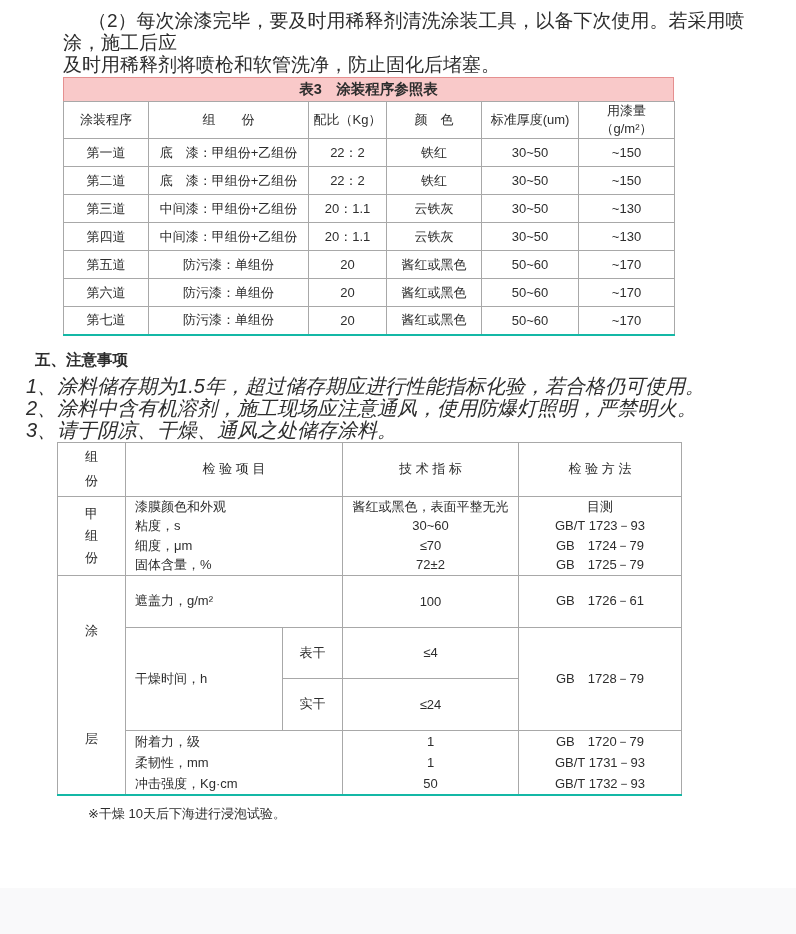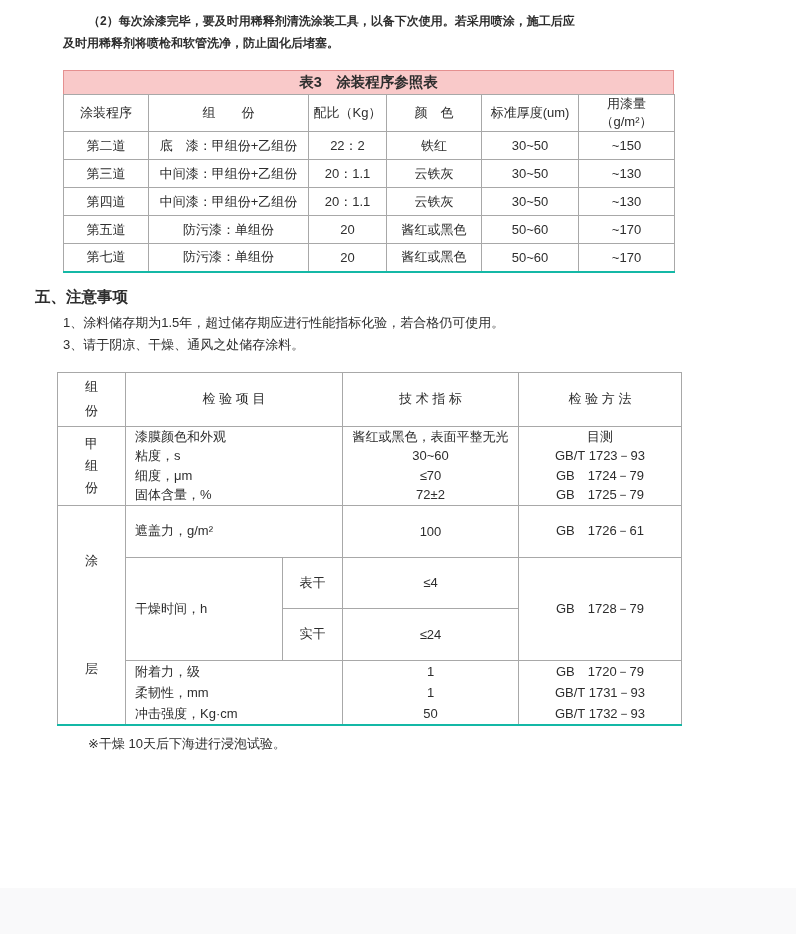--- a/index.html
+++ b/index.html
@@ -4,25 +4,25 @@
 <style>
   * { box-sizing: border-box; margin: 0; padding: 0; }
   html, body { width: 796px; height: 934px; }
   body {
     position: relative;
     background: #ffffff;
     overflow: hidden;
     font-family: "Liberation Sans", "DejaVu Sans", sans-serif;
     color: #2d2d2d;
   }
-  .intro { margin: 10px 40px 0 63px; font-size: 12px; line-height: 22px; font-weight: bold; }
+  .intro { margin: 10px 40px 0 63px; font-size: 19px; line-height: 22px; }
   .intro .l1 { display: block; text-indent: 25px; }
   .intro .l2 { display: block; }
 
-  .tblwrap { margin-top: 16px; }
+  .tblwrap { margin-top: 1px; }
   .tblwrap.t3w { margin-left: 63px; width: 611px; }
   .tblwrap.t2w { margin-left: 57px; width: 624px; }
 
   .band {
     background: #f9c9c9;
     border: 1px solid #e59090;
     border-bottom: none;
     text-align: center;
     font-weight: bold;
     font-size: 14.5px;
@@ -54,21 +54,21 @@
   .t2 .r-a td { height: 79px; }
   .t2 .r-a div { line-height: 19.5px; }
   .t2 .r-cover td { height: 52px; }
   .t2 .r-dry1 td { height: 51px; }
   .t2 .r-dry2 td { height: 52px; }
   .t2 .r-c td { height: 64px; }
   .t2 .r-c div { line-height: 21px; }
   .t2 .left { text-align: left; padding-left: 9px; }
 
   .notes-h { margin: 14px 0 4px 35px; font-size: 15.5px; font-weight: bold; }
-  .notes { margin-left: 63px; font-size: 13px; line-height: 22px; }
+  .notes { margin-left: 26px; font-size: 20px; line-height: 22px; font-style: italic; }
   .notes div { display: block; }
 
   .footnote { margin: 9px 0 0 88px; font-size: 13px; }
 
   .footer-strip {
     position: absolute;
     left: 0; right: 0; bottom: 0;
     height: 46px;
     background: #f9f9fa;
   }
@@ -95,20 +95,28 @@
     <tbody>
         <tr class="hdr">
       <td>涂装程序</td>
       <td>组　　份</td>
       <td>配比（Kg）</td>
       <td>颜　色</td>
       <td>标准厚度(um)</td>
       <td>用漆量（g/m²）</td>
     </tr>
     <tr>
+      <td>第一道</td>
+      <td>底　漆：甲组份+乙组份</td>
+      <td>22：2</td>
+      <td>铁红</td>
+      <td>30~50</td>
+      <td>~150</td>
+    </tr>
+    <tr>
       <td>第二道</td>
       <td>底　漆：甲组份+乙组份</td>
       <td>22：2</td>
       <td>铁红</td>
       <td>30~50</td>
       <td>~150</td>
     </tr>
     <tr>
       <td>第三道</td>
       <td>中间漆：甲组份+乙组份</td>
@@ -127,34 +135,43 @@
     </tr>
     <tr>
       <td>第五道</td>
       <td>防污漆：单组份</td>
       <td>20</td>
       <td>酱红或黑色</td>
       <td>50~60</td>
       <td>~170</td>
     </tr>
     <tr>
+      <td>第六道</td>
+      <td>防污漆：单组份</td>
+      <td>20</td>
+      <td>酱红或黑色</td>
+      <td>50~60</td>
+      <td>~170</td>
+    </tr>
+    <tr>
       <td>第七道</td>
       <td>防污漆：单组份</td>
       <td>20</td>
       <td>酱红或黑色</td>
       <td>50~60</td>
       <td>~170</td>
     </tr>
   </tbody>
     </table>
 </div>
 
 <div class="notes-h">五、注意事项</div>
 <div class="notes">
   <div>1、涂料储存期为1.5年，超过储存期应进行性能指标化验，若合格仍可使用。</div>
+  <div>2、涂料中含有机溶剂，施工现场应注意通风，使用防爆灯照明，严禁明火。</div>
   <div>3、请于阴凉、干燥、通风之处储存涂料。</div>
 </div>
 
 <div class="tblwrap t2w">
   <table class="t2">
     <colgroup>
         <col style="width:68px">
         <col style="width:157px">
         <col style="width:60px">
         <col style="width:176px">

